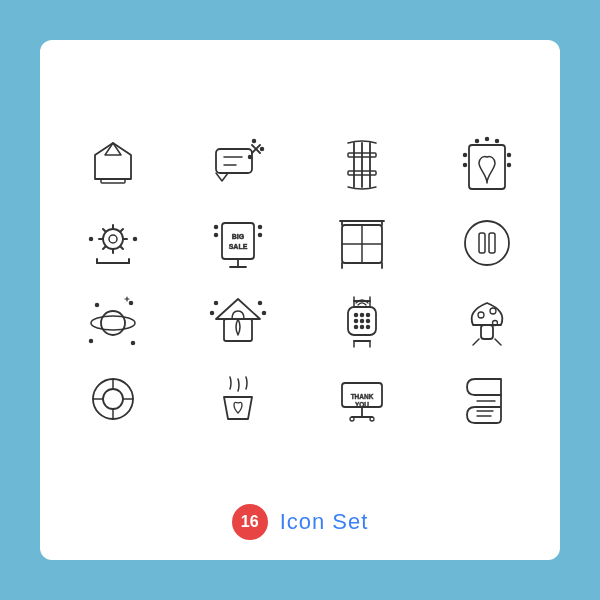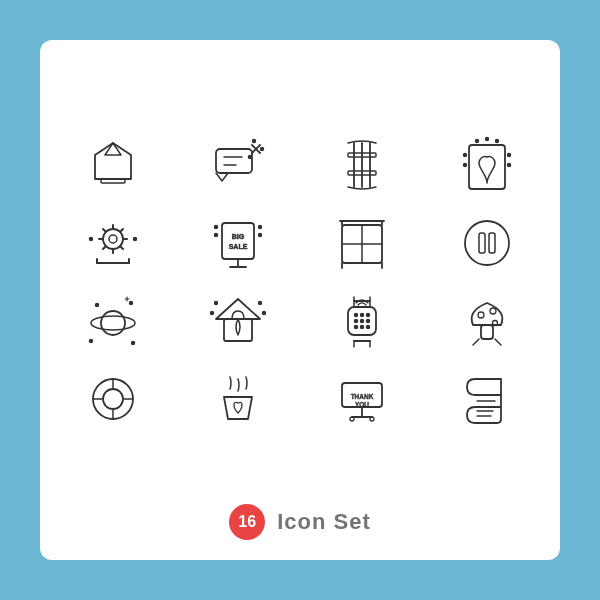--- a/index.html
+++ b/index.html
@@ -59,22 +59,22 @@
       width: 36px;
       height: 36px;
       display: flex;
       align-items: center;
       justify-content: center;
       font-size: 16px;
       font-weight: bold;
     }
     .footer-text {
       font-size: 22px;
-      font-weight: bold;
-      color: #737373;
+      font-weight: normal;
+      color: #3b82f6;
       letter-spacing: 1px;
     }
   </style>
 </head>
 <body>
 
 <div class="card">
   <div class="icons-grid">
 
     <div class="icon-cell">

